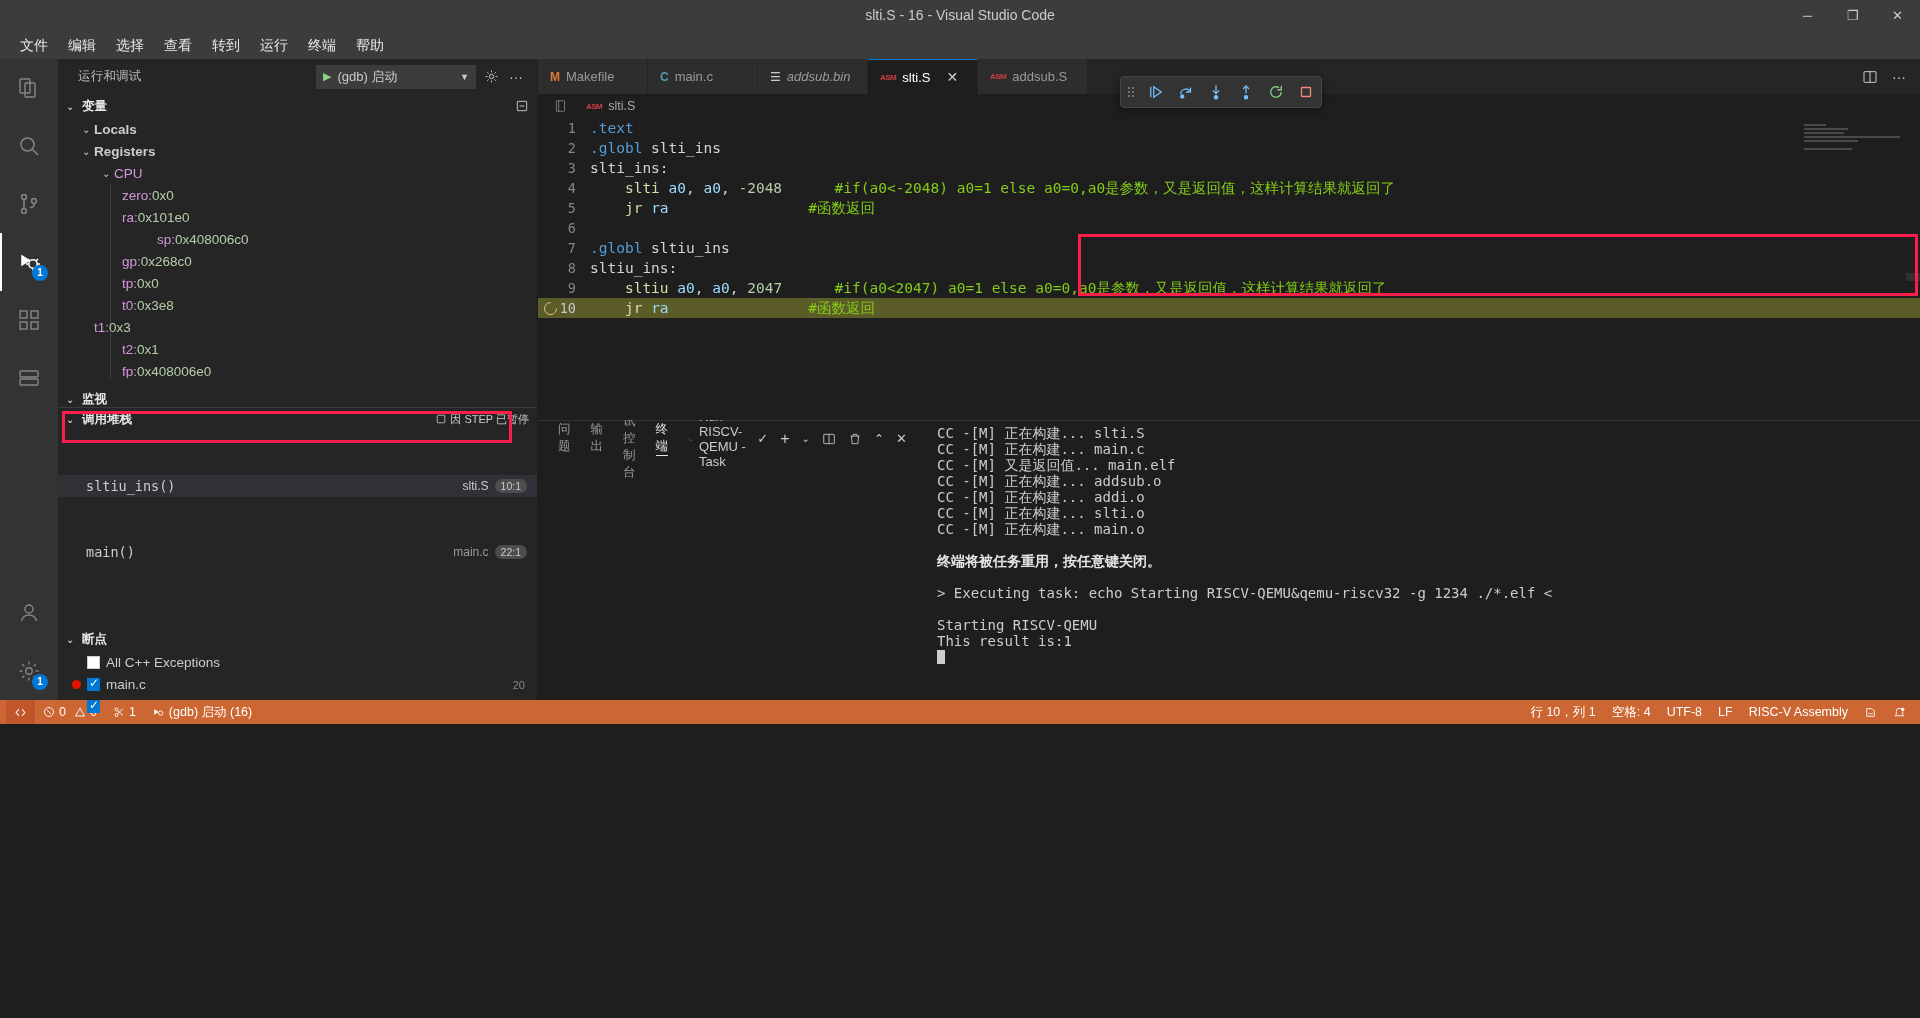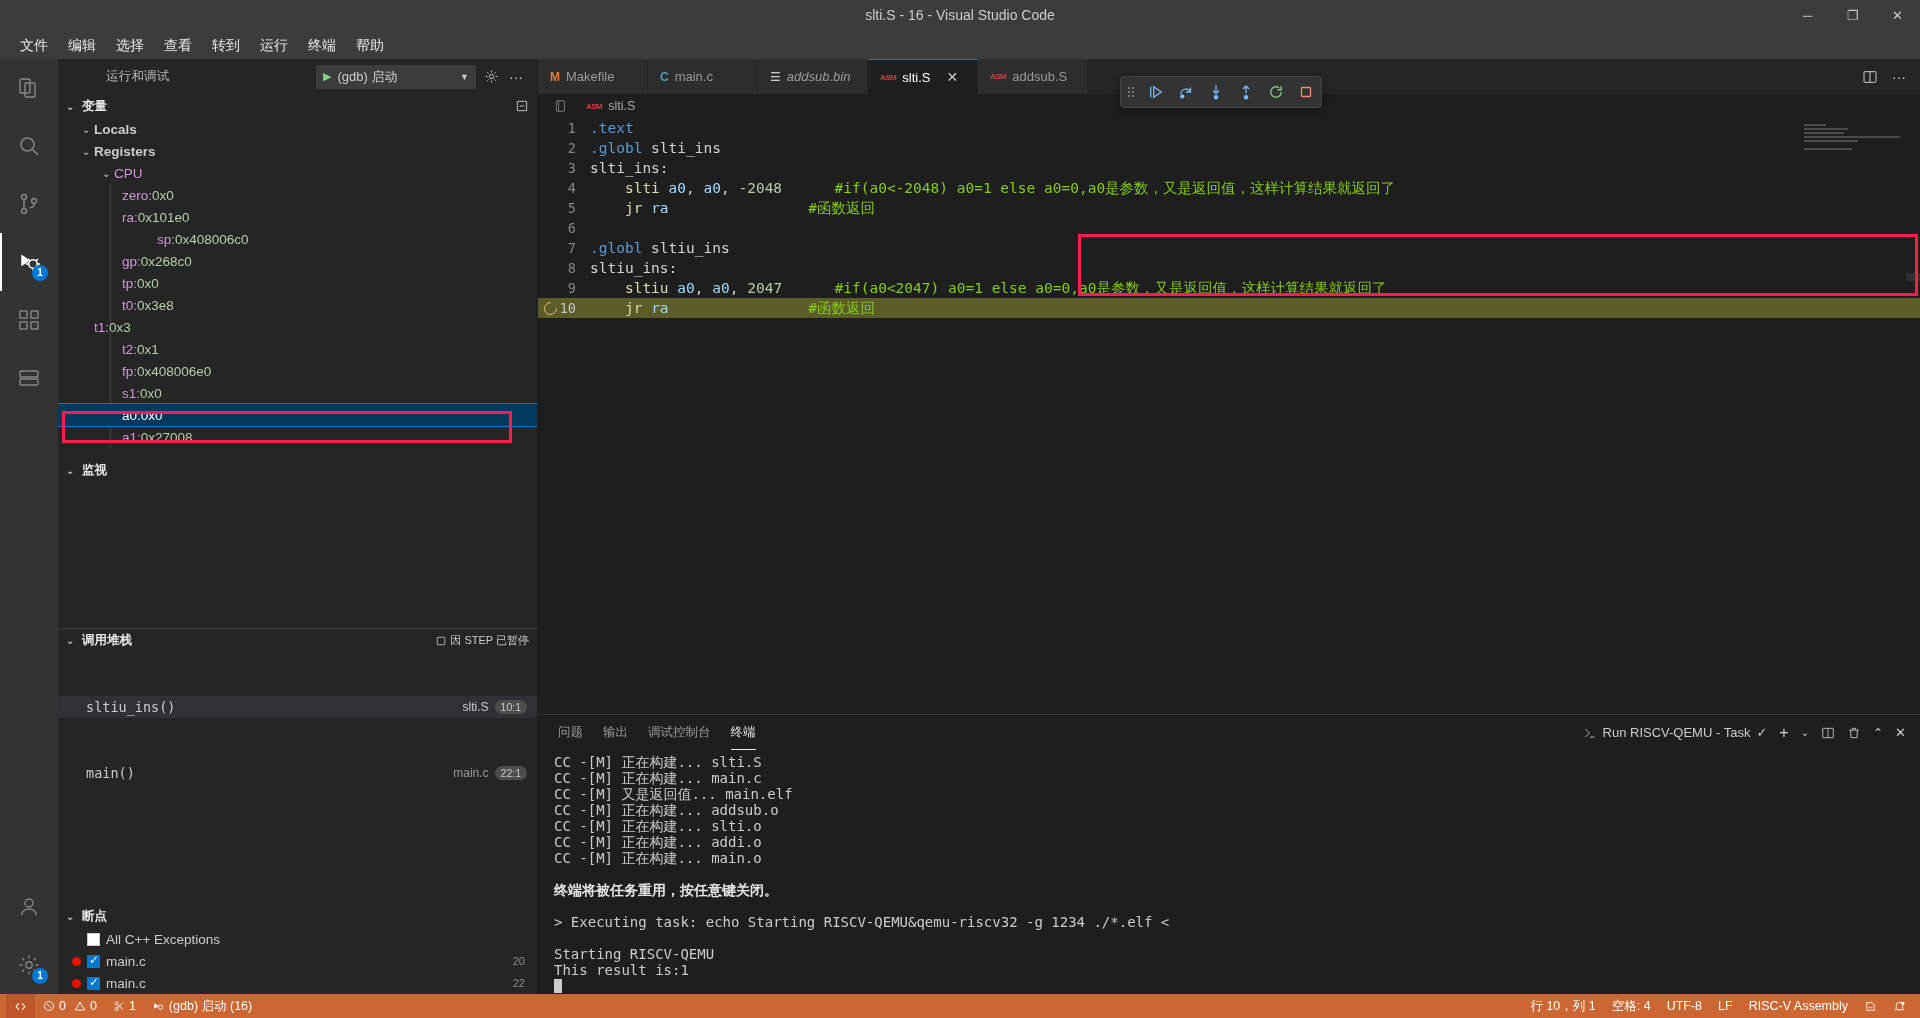--- a/index.html
+++ b/index.html
@@ -3,21 +3,21 @@
 <meta charset="utf-8">
 <style>
   * { box-sizing: border-box; margin: 0; padding: 0; }
   html, body {
     width: 1920px; height: 1018px;
     background: #1e1e1e;
     font-family: "Liberation Sans", "DejaVu Sans", sans-serif;
     overflow: hidden;
     -webkit-font-smoothing: antialiased;
   }
-  .app { position: relative; width: 1920px; height: 1018px; display: flex; flex-direction: column; }
+  .app { position: relative; width: 1920px; height: 724px; display: flex; flex-direction: column; }
 
   
   .titlebar {
     height: 30px; background: #3c3c3c; color: #cccccc;
     display: flex; align-items: center; position: relative; flex: 0 0 30px;
   }
   .titlebar .title {
     position: absolute; left: 0; right: 0; text-align: center;
     font-size: 14px; color: #cccccc; pointer-events: none;
   }
@@ -63,21 +63,21 @@
   
   .sidebar {
     width: 480px; background: #252526; flex: 0 0 480px;
     display: flex; flex-direction: column; min-height: 0;
     border-right: 1px solid #1e1e1e;
   }
   .sb-header {
     height: 35px; display: flex; align-items: center; padding: 0 12px 0 20px;
     color: #bbbbbb; font-size: 12.5px; flex: 0 0 35px; justify-content: space-between;
   }
-  .sb-title { letter-spacing: .2px; margin-left: 28px; }
+  .sb-title { letter-spacing: .2px; }
   .debug-config-bar {
     display: flex; align-items: center; gap: 6px; background: #252526;
   }
   .config-select {
     background: #3c3c3c; color: #cccccc; border: 1px solid #3c3c3c;
     height: 24px; display: flex; align-items: center; padding: 0 6px;
     font-size: 13px; min-width: 160px; justify-content: space-between; gap: 6px;
   }
   .play-tri { color: #89d185; font-size: 11px; }
   .icon-btn { color: #c5c5c5; font-size: 14px; padding: 0 2px; }
@@ -205,21 +205,21 @@
     opacity: .55;
   }
   .mm-line { height: 2px; background: #6e6e6e; margin-bottom: 2px; }
   .scroll-deco { position: absolute; right: 0; width: 14px; background: #79797933; }
 
   
   .annot { position: absolute; border: 3px solid #fb1d4a; pointer-events: none; z-index: 30; }
 
   
   .panel {
-    height: 280px; flex: 0 0 280px; background: #1e1e1e; display: flex; flex-direction: column;
+    height: 280px; flex: 0 0 280px; background: #1e1e1e; display: flex; flex-direction: row;
     border-top: 1px solid #333;
   }
   .panel-tabs {
     height: 35px; flex: 0 0 35px; display: flex; align-items: center;
     padding-left: 20px; gap: 20px; background: #1e1e1e;
   }
   .ptab { font-size: 12.5px; color: #9a9a9a; height: 35px; display: flex; align-items: center;
           border-bottom: 1px solid transparent; }
   .ptab.active { color: #e7e7e7; border-bottom: 1px solid #e7e7e7; }
   .panel-right {
@@ -660,22 +660,22 @@
             </span>
             <span style="font-size:12px">⌃</span>
             <span>✕</span>
           </div>
         </div>
         <div class="terminal" id="terminal-body">
             <div class="tline">CC -[M] 正在构建... slti.S</div>
             <div class="tline">CC -[M] 正在构建... main.c</div>
             <div class="tline">CC -[M] 又是返回值... main.elf</div>
             <div class="tline">CC -[M] 正在构建... addsub.o</div>
+            <div class="tline">CC -[M] 正在构建... addi.o</div>
             <div class="tline">CC -[M] 正在构建... slti.o</div>
-            <div class="tline">CC -[M] 正在构建... addi.o</div>
             <div class="tline">CC -[M] 正在构建... main.o</div>
             <div class="tline blank"></div>
             <div class="tline bold">终端将被任务重用，按任意键关闭。</div>
             <div class="tline blank"></div>
             <div class="tline">&gt; Executing task: echo Starting RISCV-QEMU&amp;qemu-riscv32 -g 1234 ./*.elf &lt;</div>
             <div class="tline blank"></div>
             <div class="tline">Starting RISCV-QEMU</div>
             <div class="tline">This result is:1</div>
             <div class="tline"><span class="cursor-block"></span></div>
           </div>

